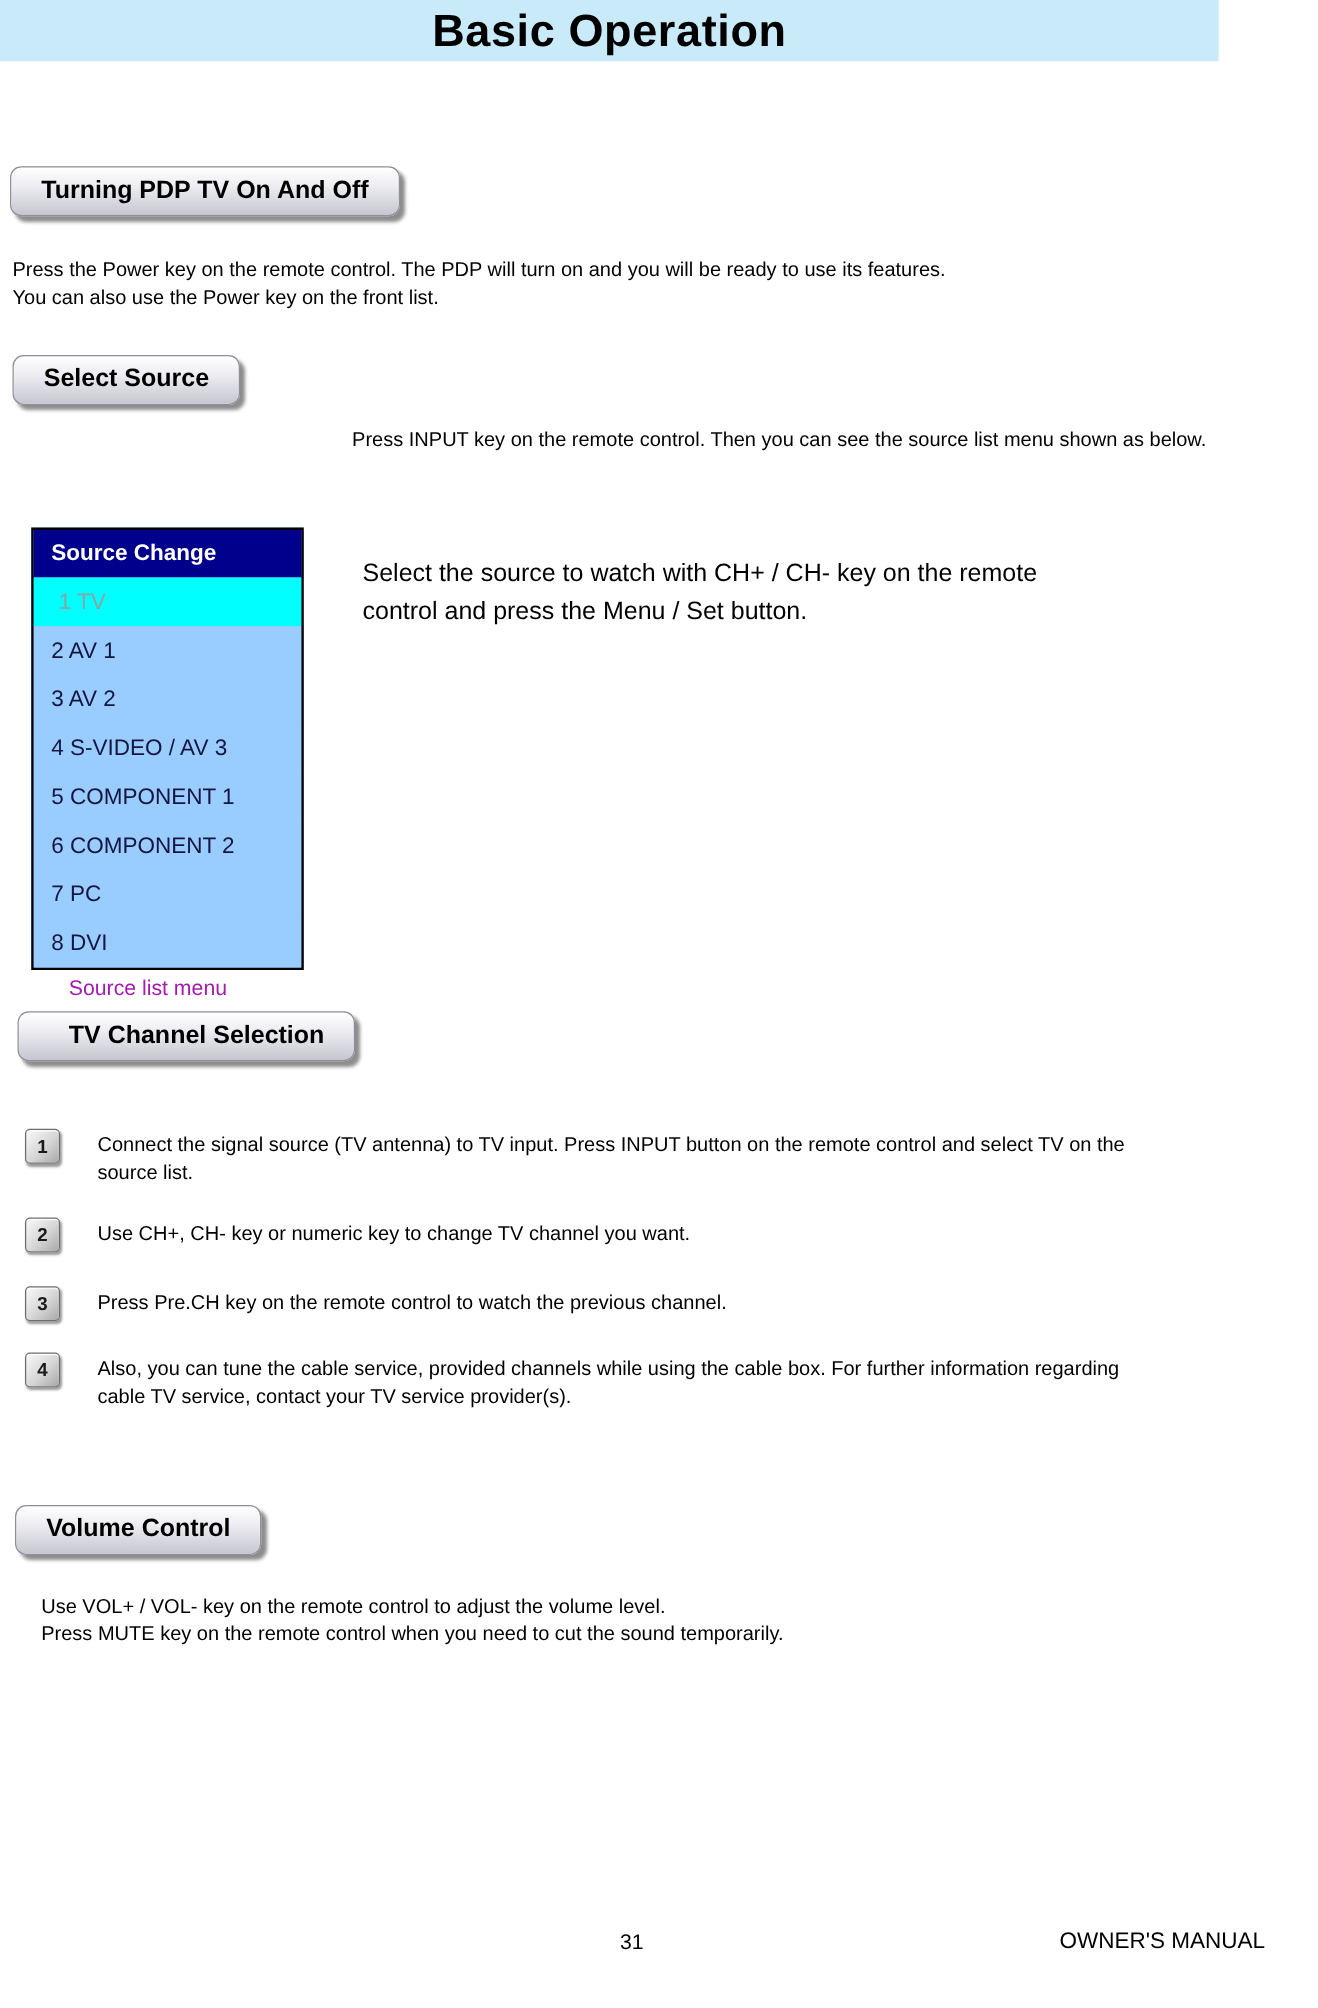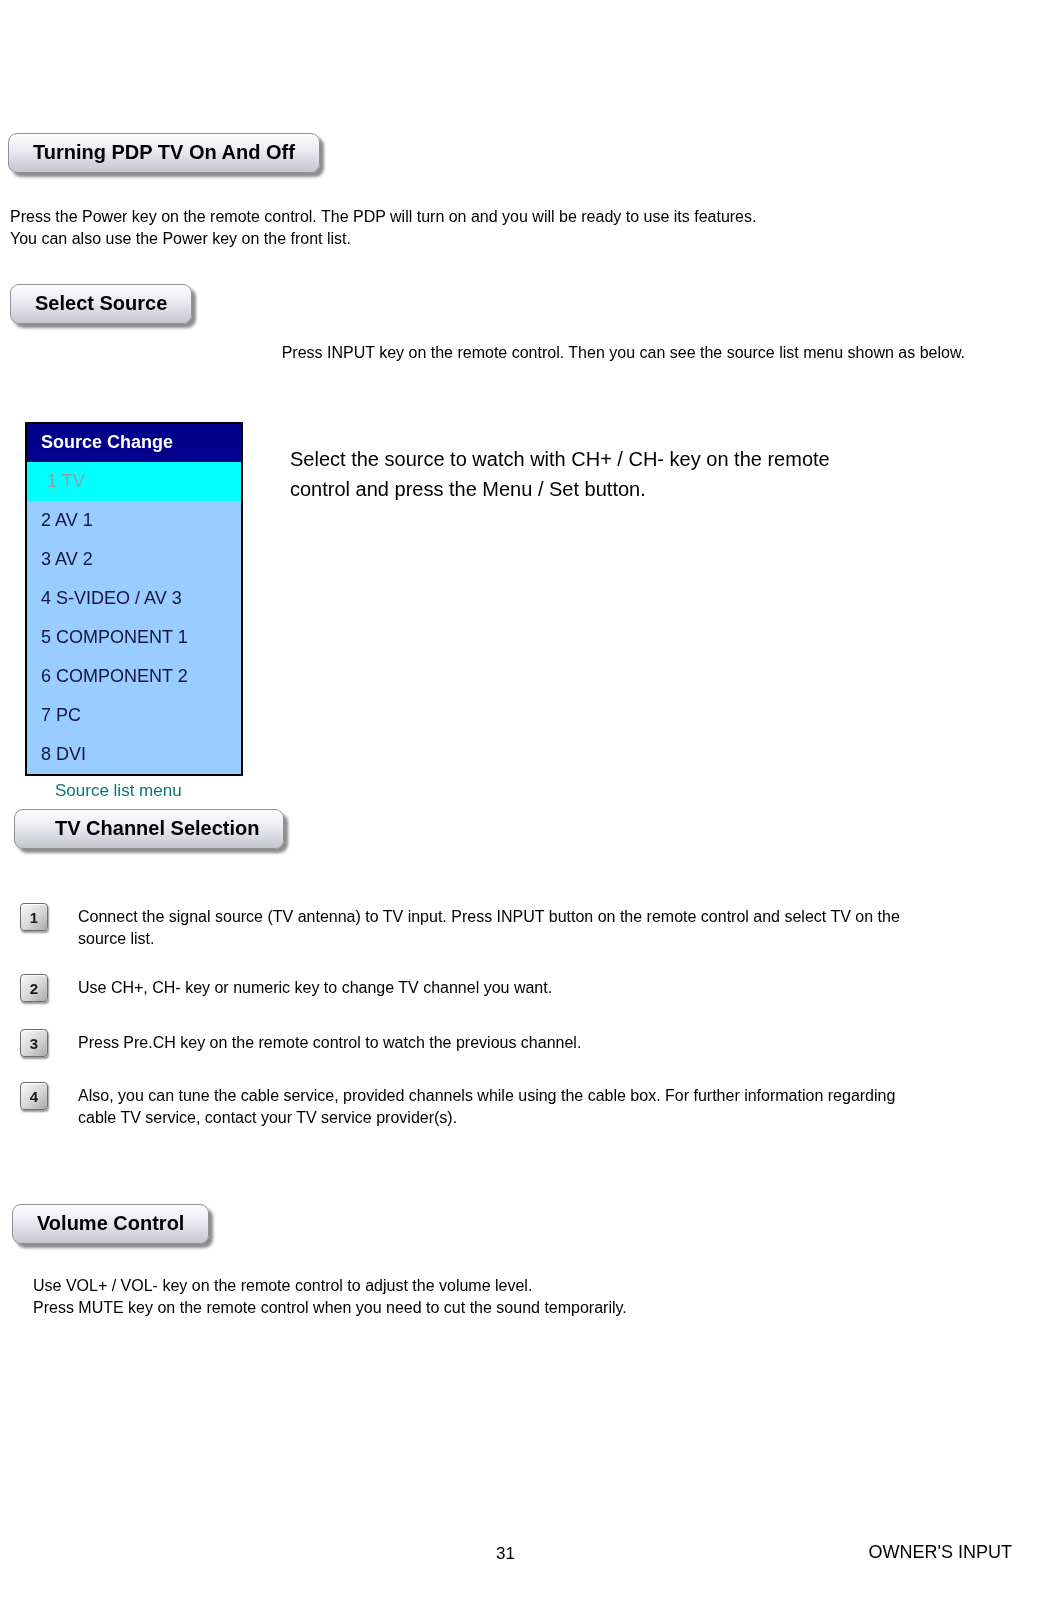--- a/index.html
+++ b/index.html
@@ -74,21 +74,21 @@
   .source-item.selected {
     background: #00ffff;
     color: #8aa3a3;
     padding-left: 20px;
   }
 
   .menu-caption {
     position: absolute;
     left: 55px; top: 781px;
     font-size: 17px;
-    color: #0f766e;
+    color: #a21caf;
   }
 
   .instruction-text {
     position: absolute;
     left: 290px; top: 444px;
     width: 570px;
     font-size: 20px;
     line-height: 30px;
     color: #000;
   }
@@ -134,20 +134,23 @@
     right: 42px; top: 1542px;
     font-size: 18px;
     color: #000;
   }
 </style>
 </head>
 <body>
 
 <div class="page">
 
+  <div class="top-banner">
+    <h1>Basic Operation</h1>
+  </div>
 
   <div class="section-btn" style="left:8px; top:133px;">Turning PDP TV On And Off</div>
 
   <p class="body-text" style="left:10px; top:206px; width:965px;">
     <span>Press the Power key on the remote control. The PDP will turn on and you will be ready to use its features.</span><br>
     <span>You can also use the Power key on the front list.</span>
   </p>
 
   <div class="section-btn" style="left:10px; top:284px;">Select Source</div>
 
@@ -192,15 +195,15 @@
   </div>
 
   <div class="section-btn" style="left:12px; top:1204px;">Volume Control</div>
 
   <p class="body-text" style="left:33px; top:1275px; width:930px;">
     <span>Use VOL+ / VOL- key on the remote control to adjust the volume level.</span><br>
     <span>Press MUTE key on the remote control when you need to cut the sound temporarily.</span>
   </p>
 
   <div class="footer-page-num">31</div>
-  <div class="footer-right">OWNER'S INPUT</div>
+  <div class="footer-right">OWNER'S MANUAL</div>
 
 </div>
 
 </body></html>

